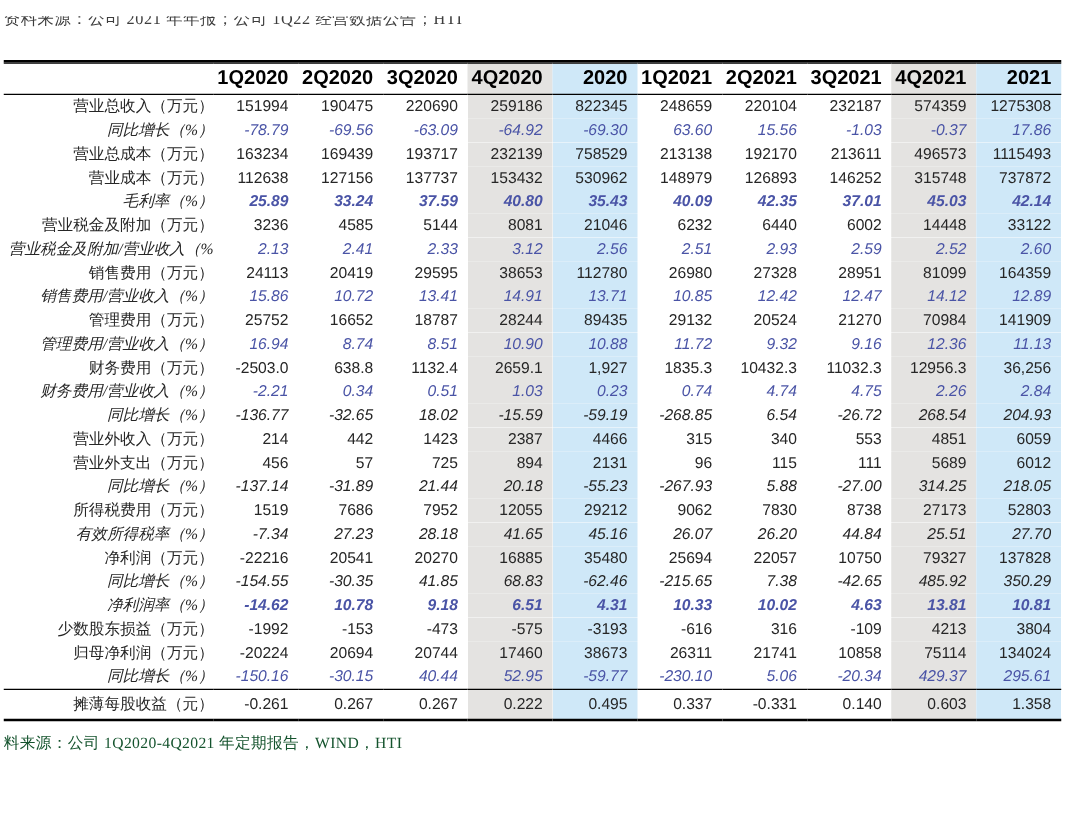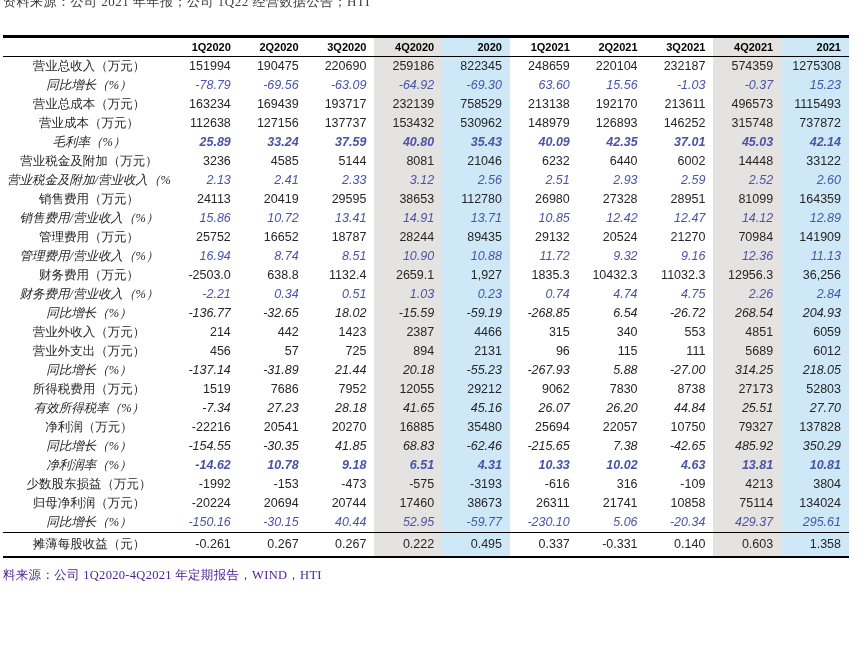--- a/index.html
+++ b/index.html
@@ -7,58 +7,58 @@
     --blue:#4a54a6;
     --gray-bg:#e4e3e1;
     --blue-bg:#cfe8f8;
   }
   html,body{margin:0;padding:0;background:#fff;}
   body{
     width:866px;height:663px;overflow:hidden;
     font-family:"Liberation Sans","DejaVu Sans",sans-serif;
     color:var(--ink);
   }
-  .page{padding:0 10px 0 3px;}
+  .page{padding:13px 10px 0 3px;}
   .clip-note{height:10px;overflow:hidden;}
   .clip-note span{
     display:block;margin-top:-7px;font-size:13px;color:#3d3d3d;
     font-family:"Liberation Serif","DejaVu Serif",serif;letter-spacing:.5px;
   }
   .top-rule{width:846px;border-top:2.4px solid #000;margin-top:25px;}
   .table-title{
     width:846px;font-size:15px;font-weight:bold;color:#000;
     padding:4px 0 3px 1px;
   }
   table{
     border-collapse:collapse;table-layout:fixed;width:846px;
     border-top:1.8px solid #000;border-bottom:2.4px solid #000;
   }
   col.label-col{width:168px;}
   thead th{
-    font-size:11px;font-weight:bold;color:#000;text-align:right;
+    font-size:16px;font-weight:bold;color:#000;text-align:right;
     padding:3px 8px 3px 0;border-bottom:1.2px solid #000;white-space:nowrap;
   }
   td{
     font-size:12.5px;text-align:right;padding:0 8px 0 0;
     height:19px;line-height:19px;white-space:nowrap;overflow:hidden;
   }
   td.label{
-    text-align:center;padding:0 0 0 4px;
+    text-align:right;padding:0 0 0 4px;
     font-family:"Liberation Serif","DejaVu Serif",serif;
   }
   tr.r-italic td{font-style:italic;}
   tr.r-blue td.val{color:var(--blue);}
   tr.r-bold td.val{font-weight:600;}
   tr.r-eps td{
     border-top:1.2px solid #000;height:23px;line-height:23px;
   }
   .bg-gray{background:var(--gray-bg);text-align:right;}
   .bg-blue{background:var(--blue-bg);}
   .src-note{
-    margin-top:9px;font-size:12.5px;color:#4c1d95;
+    margin-top:9px;font-size:12.5px;color:#14532d;
     font-family:"Liberation Serif","DejaVu Serif",serif;letter-spacing:.3px;
   }
 </style>
 </head>
 <body>
 
 <div class="page">
 
   <div class="clip-note">
     <span>资料来源：公司 2021 年年报；公司 1Q22 经营数据公告；HTI</span>
@@ -114,21 +114,21 @@
           <td class="label">同比增长（%）</td>
           <td class="val">-78.79</td>
           <td class="val">-69.56</td>
           <td class="val">-63.09</td>
           <td class="val bg-gray">-64.92</td>
           <td class="val bg-blue">-69.30</td>
           <td class="val">63.60</td>
           <td class="val">15.56</td>
           <td class="val">-1.03</td>
           <td class="val bg-gray">-0.37</td>
-          <td class="val bg-blue">15.23</td>
+          <td class="val bg-blue">17.86</td>
         </tr>
         <tr class="r-normal">
           <td class="label">营业总成本（万元）</td>
           <td class="val">163234</td>
           <td class="val">169439</td>
           <td class="val">193717</td>
           <td class="val bg-gray">232139</td>
           <td class="val bg-blue">758529</td>
           <td class="val">213138</td>
           <td class="val">192170</td>

